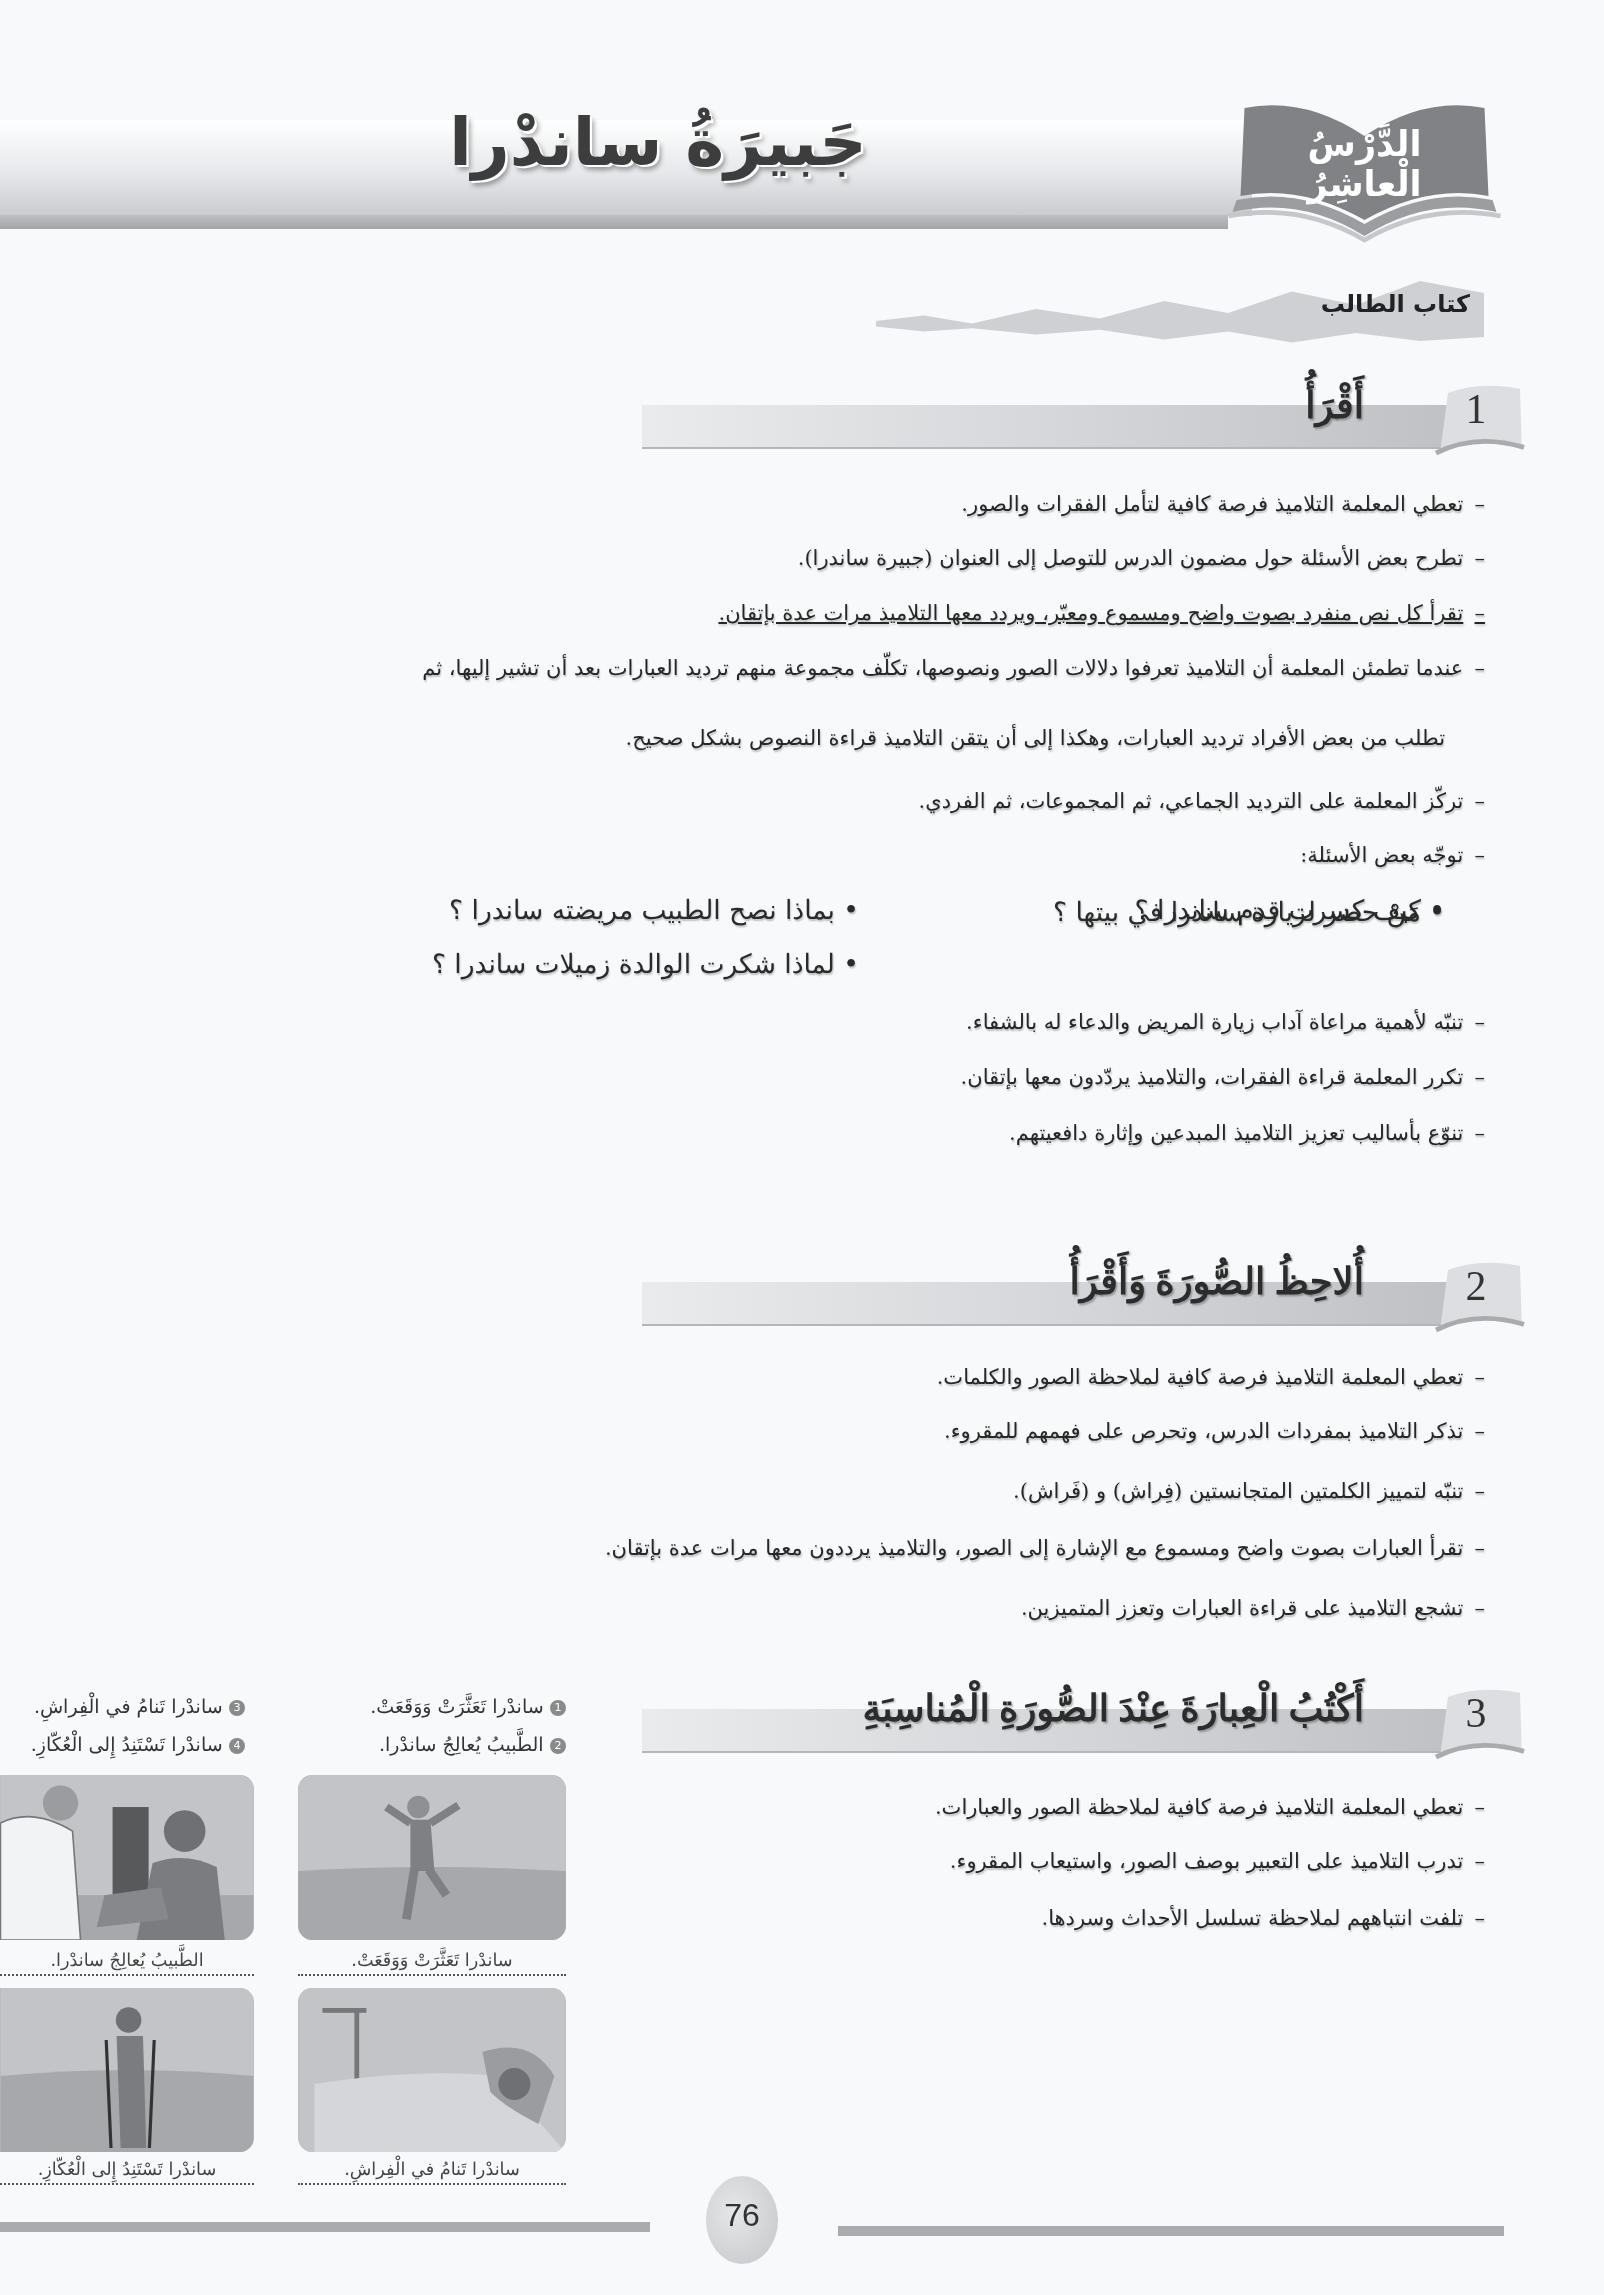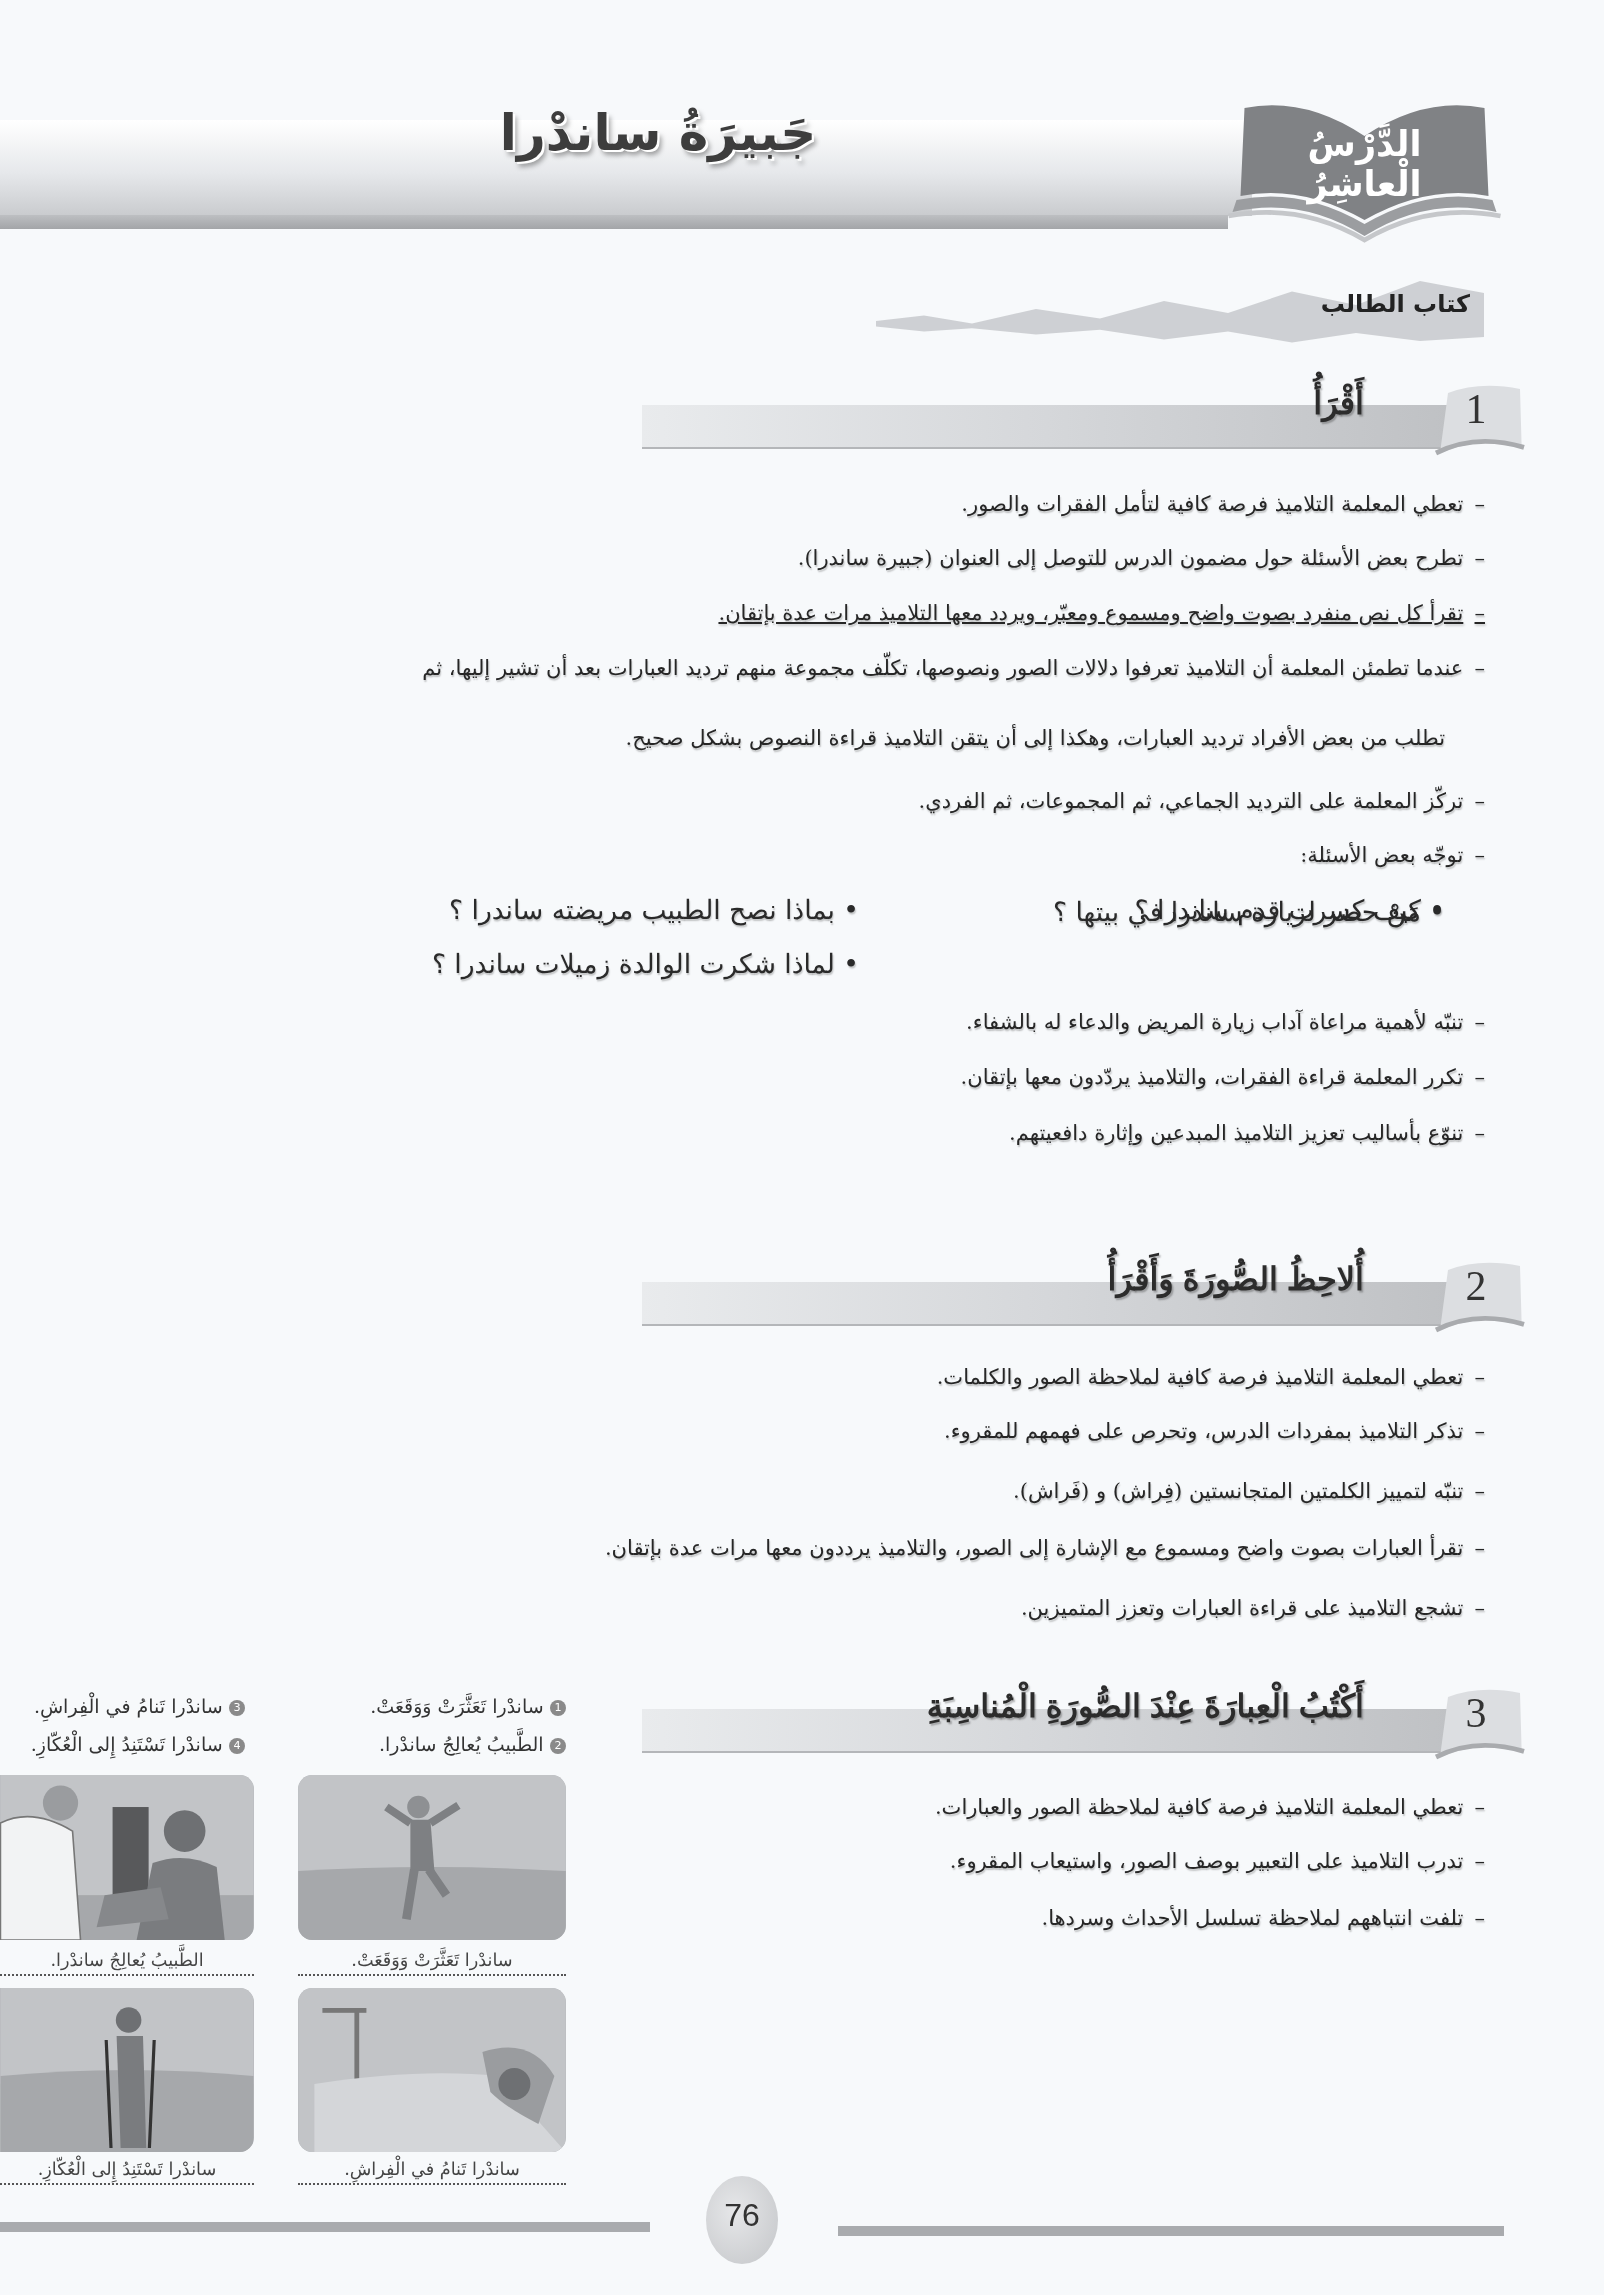--- a/index.html
+++ b/index.html
@@ -15,21 +15,21 @@
     left:0; top:120px; width:1252px; height:96px;
     background:linear-gradient(to bottom,#ffffff 0%,#e6e8eb 55%,#c9cbce 100%);
   }
   .header-stripe {
     left:0; top:215px; width:1228px; height:14.4px;
     background:linear-gradient(to bottom,#bdbfc2,#a3a5a8);
   }
   .title {
     left:337px; top:104px; width:642px; text-align:center;
     font-family:"DejaVu Sans","Liberation Sans",sans-serif;
-    font-weight:bold; font-size:50px; color:#3d3d3d;
+    font-weight:bold; font-size:66px; color:#3d3d3d;
     text-shadow: 2.4px 2.4px 0 #ffffff, 4px 4.8px 4.8px rgba(0,0,0,0.35);
     direction:rtl;
   }
   .book {
     left:1228px; top:100px; width:273px; height:144px;
   }
   .book-label {
     left:1252px; top:124px; width:225px; text-align:center;
     font-family:"DejaVu Sans","Liberation Sans",sans-serif;
     font-weight:bold; font-size:35px; color:#ffffff; direction:rtl;
@@ -46,22 +46,22 @@
     height:42px; left:642px; width:875px;
     background:linear-gradient(to right,#e9ebed 0%,#d5d7da 50%,#bfc1c4 100%);
     border-bottom:2.4px solid #b4b6b9;
   }
   .sec-tab { width:96px; height:80px; }
   .sec-num {
     font-family:"Liberation Serif","DejaVu Serif",serif;
     font-size:42px; color:#333; width:64px; text-align:center;
   }
   .sec-title {
-    font-family:Liberation Sans, sans-serif;
-    font-weight:bold; font-size:32px; color:#2c2c2c; direction:rtl;
+    font-family:Liberation Serif, serif;
+    font-weight:bold; font-size:37px; color:#2c2c2c; direction:rtl;
     text-shadow:1.6px 1.6px 1.6px rgba(0,0,0,0.25);
     text-align:right;
   }
   
   .line {
     right:120px; direction:rtl; text-align:right; white-space:nowrap;
     font-size:21px; line-height:32px; color:#262626;
     text-shadow:0.8px 1.6px 1.6px rgba(0,0,0,0.22);
   }
   .dash { margin-left:11.2px; }

